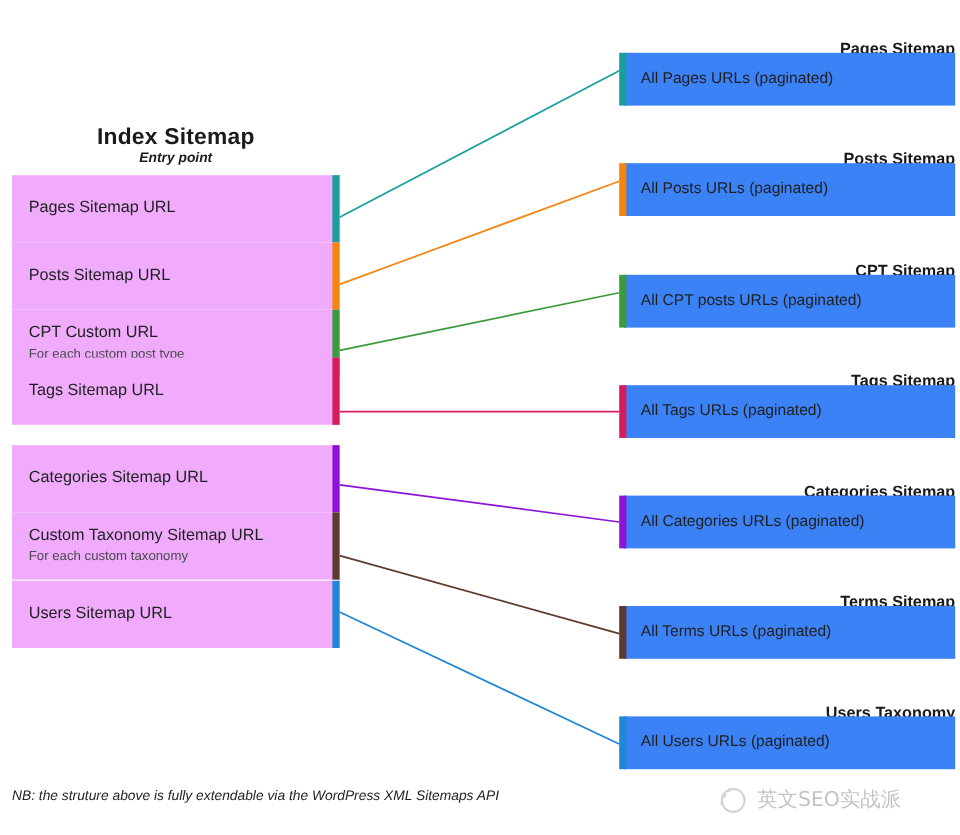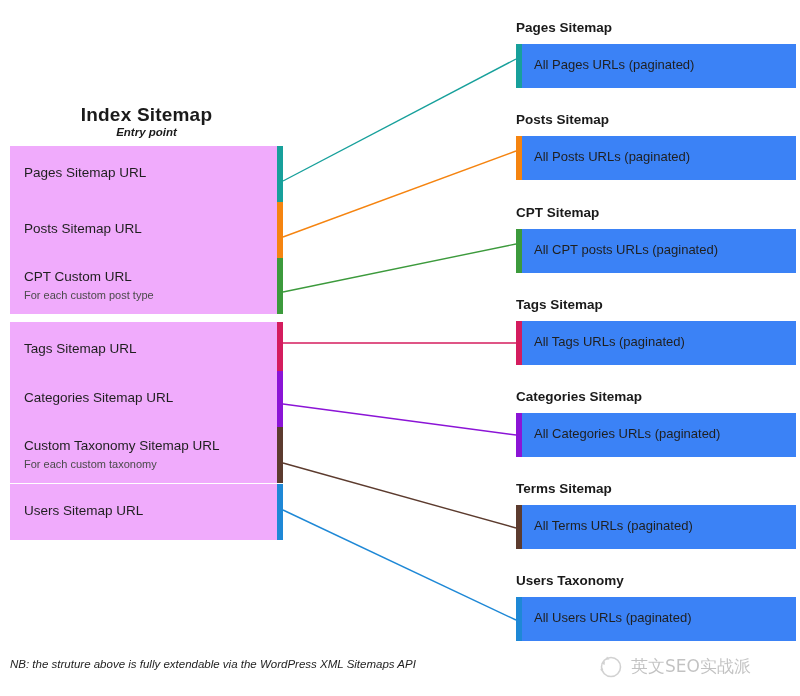--- a/index.html
+++ b/index.html
@@ -84,23 +84,23 @@
     font-size: 11px;
     color: #4a4a4a;
     white-space: nowrap;
   }
 
   
   .right-group { position: absolute; }
   .right-group .group-title {
     position: absolute;
     left: 0;
-    top: 0;
+    top: 13px;
     width: 280px;
-    text-align: left;
+    text-align: right;
     font-size: 13.5px;
     font-weight: bold;
     color: #1a1a1a;
   }
   .right-group .panel {
     position: absolute;
     left: 4px;
     top: 24px;
     width: 276px;
     height: 44px;
@@ -178,21 +178,21 @@
       </div>
       <div class="left-row one-line" style="top: 202px;">
         <div class="label">Posts Sitemap URL</div>
         <div class="bar" style="background: rgb(245, 132, 16);"></div>
       </div>
       <div class="left-row two-line" style="top: 258px;">
         <div class="label">CPT Custom URL</div>
         <div class="sub">For each custom post type</div>
         <div class="bar" style="background: rgb(60, 154, 60);"></div>
       </div>
-      <div class="left-row one-line" style="top: 322px; text-align: right;">
+      <div class="left-row one-line" style="top: 298px; text-align: right;">
         <div class="label">Tags Sitemap URL</div>
         <div class="bar" style="background: rgb(212, 28, 94);"></div>
       </div>
       <div class="left-row one-line" style="top: 371px;">
         <div class="label">Categories Sitemap URL</div>
         <div class="bar" style="background: rgb(139, 20, 214);"></div>
       </div>
       <div class="left-row two-line" style="top: 427px;">
         <div class="label">Custom Taxonomy Sitemap URL</div>
         <div class="sub">For each custom taxonomy</div>

